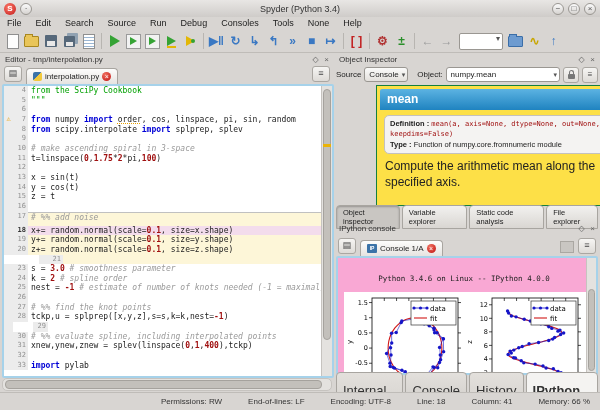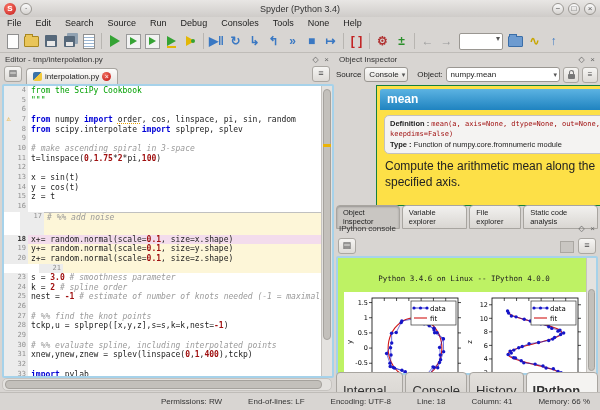--- a/index.html
+++ b/index.html
@@ -110,21 +110,21 @@
   #insp-vthumb{position:absolute;left:1px;right:1px;top:4px;height:55%;background:#c3c0bb;border:1px solid #a5a29d;border-radius:4px}
   #panel-tabs{position:absolute;left:0;top:152px;right:0;height:17px;display:flex;gap:2px;align-items:flex-start}
   .ptab{font-size:7.5px;padding:2px 6px;border:1px solid #a8a5a0;border-radius:4px 4px 0 0;
     background:linear-gradient(#f2f1ef,#d9d6d2);}
   .ptab.active{background:#c9c6c2;box-shadow:inset 0 1px 2px rgba(0,0,0,.25);}
   
   #console-header{top:169px;}
   #console-tabbar{top:181px;height:22px;}
   #console-spacer{flex:1}
   .gray-ic{width:12px;height:10px;background:#c9c6c2;border:1px solid #aaa7a2;margin:0 2px 3px 2px}
-  #console-box{position:absolute;left:0;top:203px;width:258px;height:115px;background:#bef264;
+  #console-box{position:absolute;left:0;top:203px;width:258px;height:115px;background:#f9a8d4;
     border:2px solid #a6d2ea;border-radius:2px;overflow:hidden;
     font-family:"DejaVu Sans Mono",monospace;font-size:7.5px;}
   #console-text{padding:4px 0 0 4px;line-height:1.5;white-space:pre;}
   .pr-in{color:#0b2fa0;font-weight:bold}
   .pr-num{color:#b01010;font-weight:bold}
   .cmd-str{color:#a01010}
   #figure{position:absolute;left:6px;top:34px;width:246px;height:81px;overflow:hidden;background:#fff}
   #console-vscroll{position:absolute;right:0;top:0;width:9px;bottom:0;background:#e4e2df;border-left:1px solid #c6c3bf}
   #console-vthumb{position:absolute;left:1px;right:1px;bottom:2px;height:70%;background:#c3c0bb;border:1px solid #a5a29d;border-radius:4px}
   #bottom-tabs{position:absolute;left:0;top:319px;right:0;height:20px;display:flex;gap:2px;align-items:flex-start}
@@ -280,32 +280,32 @@
           <div class="crow" style="height: 9.66px; line-height: 9.66px;"><span class="lic">⚠</span><span class="ln">7</span><span class="ct"><span class="tk-kw">from</span> numpy <span class="tk-kw">import</span> <span class="warnword">order</span>, cos, linspace, pi, sin, random</span></div>
           <div class="crow" style="height: 9.66px; line-height: 9.66px;"><span class="lic"></span><span class="ln">8</span><span class="ct"><span class="tk-kw">from</span> scipy.interpolate <span class="tk-kw">import</span> splprep, splev</span></div>
           <div class="crow" style="height: 9.66px; line-height: 9.66px;"><span class="lic"></span><span class="ln">9</span><span class="ct"></span></div>
           <div class="crow" style="height: 9.66px; line-height: 9.66px;"><span class="lic"></span><span class="ln">10</span><span class="ct"><span class="tk-com"># make ascending spiral in 3-space</span></span></div>
           <div class="crow" style="height: 9.66px; line-height: 9.66px;"><span class="lic"></span><span class="ln">11</span><span class="ct">t=linspace(<span class="tk-num">0</span>,<span class="tk-num">1.75</span>*<span class="tk-num">2</span>*pi,<span class="tk-num">100</span>)</span></div>
           <div class="crow" style="height: 9.66px; line-height: 9.66px;"><span class="lic"></span><span class="ln">12</span><span class="ct"></span></div>
           <div class="crow" style="height: 9.66px; line-height: 9.66px;"><span class="lic"></span><span class="ln">13</span><span class="ct">x = sin(t)</span></div>
           <div class="crow" style="height: 9.66px; line-height: 9.66px;"><span class="lic"></span><span class="ln">14</span><span class="ct">y = cos(t)</span></div>
           <div class="crow" style="height: 9.66px; line-height: 9.66px;"><span class="lic"></span><span class="ln">15</span><span class="ct">z = t</span></div>
           <div class="crow" style="height: 9.66px; line-height: 9.66px;"><span class="lic"></span><span class="ln">16</span><span class="ct"></span></div>
-          <div class="crow cell cellsep" style="height: 23px; line-height: 9.66px; margin-left: 16px;"><span class="lic"></span><span class="ln">17</span><span class="ct"><span class="tk-com"># %% add noise</span></span></div>
+          <div class="crow cell cellsep" style="height: 14px; line-height: 9.66px;"><span class="lic"></span><span class="ln">17</span><span class="ct"><span class="tk-com"># %% add noise</span></span></div>
           <div class="crow cur" style="height: 9.66px; line-height: 9.66px;"><span class="lic"></span><span class="ln">18</span><span class="ct">x+= random.normal(scale=<span class="tk-num">0.1</span>, size=x.shape)</span></div>
           <div class="crow cell" style="height: 9.66px; line-height: 9.66px;"><span class="lic"></span><span class="ln">19</span><span class="ct">y+= random.normal(scale=<span class="tk-num">0.1</span>, size=y.shape)</span></div>
           <div class="crow cell" style="height: 9.66px; line-height: 9.66px;"><span class="lic"></span><span class="ln">20</span><span class="ct">z+= random.normal(scale=<span class="tk-num">0.1</span>, size=z.shape)</span></div>
           <div class="crow cell" style="height: 9.66px; line-height: 9.66px; margin-left: 35px;"><span class="lic"></span><span class="ln">21</span><span class="ct"></span></div>
           <div class="crow" style="height: 9.66px; line-height: 9.66px;"><span class="lic"></span><span class="ln">23</span><span class="ct">s = <span class="tk-num">3.0</span> <span class="tk-com"># smoothness parameter</span></span></div>
           <div class="crow" style="height: 9.66px; line-height: 9.66px;"><span class="lic"></span><span class="ln">24</span><span class="ct">k = <span class="tk-num">2</span> <span class="tk-com"># spline order</span></span></div>
           <div class="crow" style="height: 9.66px; line-height: 9.66px;"><span class="lic"></span><span class="ln">25</span><span class="ct">nest = <span class="tk-num">-1</span> <span class="tk-com"># estimate of number of knots needed (-1 = maximal)</span></span></div>
           <div class="crow" style="height: 9.66px; line-height: 9.66px;"><span class="lic"></span><span class="ln">26</span><span class="ct"></span></div>
           <div class="crow" style="height: 9.66px; line-height: 9.66px;"><span class="lic"></span><span class="ln">27</span><span class="ct"><span class="tk-com"># %% find the knot points</span></span></div>
           <div class="crow" style="height: 9.66px; line-height: 9.66px;"><span class="lic"></span><span class="ln">28</span><span class="ct">tckp,u = splprep([x,y,z],s=s,k=k,nest=<span class="tk-num">-1</span>)</span></div>
-          <div class="crow" style="height: 9.66px; line-height: 9.66px;"><span class="lic"></span><span class="ln">29</span><span class="ct"></span></div>
+          <div class="crow" style="height: 9.66px; line-height: 9.66px; gap: 20px;"><span class="lic"></span><span class="ln">29</span><span class="ct"></span></div>
           <div class="crow" style="height: 9.66px; line-height: 9.66px;"><span class="lic"></span><span class="ln">30</span><span class="ct"><span class="tk-com"># %% evaluate spline, including interpolated points</span></span></div>
           <div class="crow" style="height: 9.66px; line-height: 9.66px;"><span class="lic"></span><span class="ln">31</span><span class="ct">xnew,ynew,znew = splev(linspace(<span class="tk-num">0</span>,<span class="tk-num">1</span>,<span class="tk-num">400</span>),tckp)</span></div>
           <div class="crow" style="height: 9.66px; line-height: 9.66px;"><span class="lic"></span><span class="ln">32</span><span class="ct"></span></div>
           <div class="crow" style="height: 9.66px; line-height: 9.66px;"><span class="lic"></span><span class="ln">33</span><span class="ct"><span class="tk-kw">import</span> pylab</span></div>
         </div>
       <div id="editor-vscroll">
         <div id="editor-vthumb"></div>
           <div id="editor-flag"></div>
       </div>
     </div>
@@ -343,31 +343,36 @@
         <b>Type :</b> <span>Function of numpy.core.fromnumeric module</span>
       </div>
       <div class="insp-p">Compute the arithmetic mean along the specified axis.</div>
       <div id="insp-vscroll">
           <div id="insp-vthumb"></div>
         </div>
     </div>
     <div id="panel-tabs">
         <div class="ptab active">Object inspector</div>
         <div class="ptab">Variable explorer</div>
+        <div class="ptab">Static code analysis</div>
         <div class="ptab">File explorer</div>
-        <div class="ptab">Static code analysis</div>
       </div>
 
     <div class="pane-header" id="console-header">
       <span class="ph-title">IPython console</span>
       <span class="ph-btn">◇</span>
       <span class="ph-btn">×</span>
     </div>
     <div class="tabbar" id="console-tabbar">
       <div class="corner-btn">▤</div>
+      <div class="tab">
+        <span class="ip-ic">IP</span>
+        <span>Console 1/A</span>
+        <span class="close-dot">×</span>
+      </div>
       <div id="console-spacer"></div>
       <div class="gray-ic"></div>
       <div class="corner-btn">≡</div>
     </div>
     <div id="console-box">
       <div id="console-text">
         <span>Python 3.4.6 on Linux -- IPython 4.0.0</span><br><br>
         <span class="pr-in">In [</span><span class="pr-num">1</span><span class="pr-in">]: </span><span id="cmd"><span>runfile(</span><span class="cmd-str">'/tmp/interpolation.py'</span><span>, wdir=</span><span class="cmd-str">'/tmp'</span></span>
       </div>
       <div id="figure"><svg width="120" height="104">

